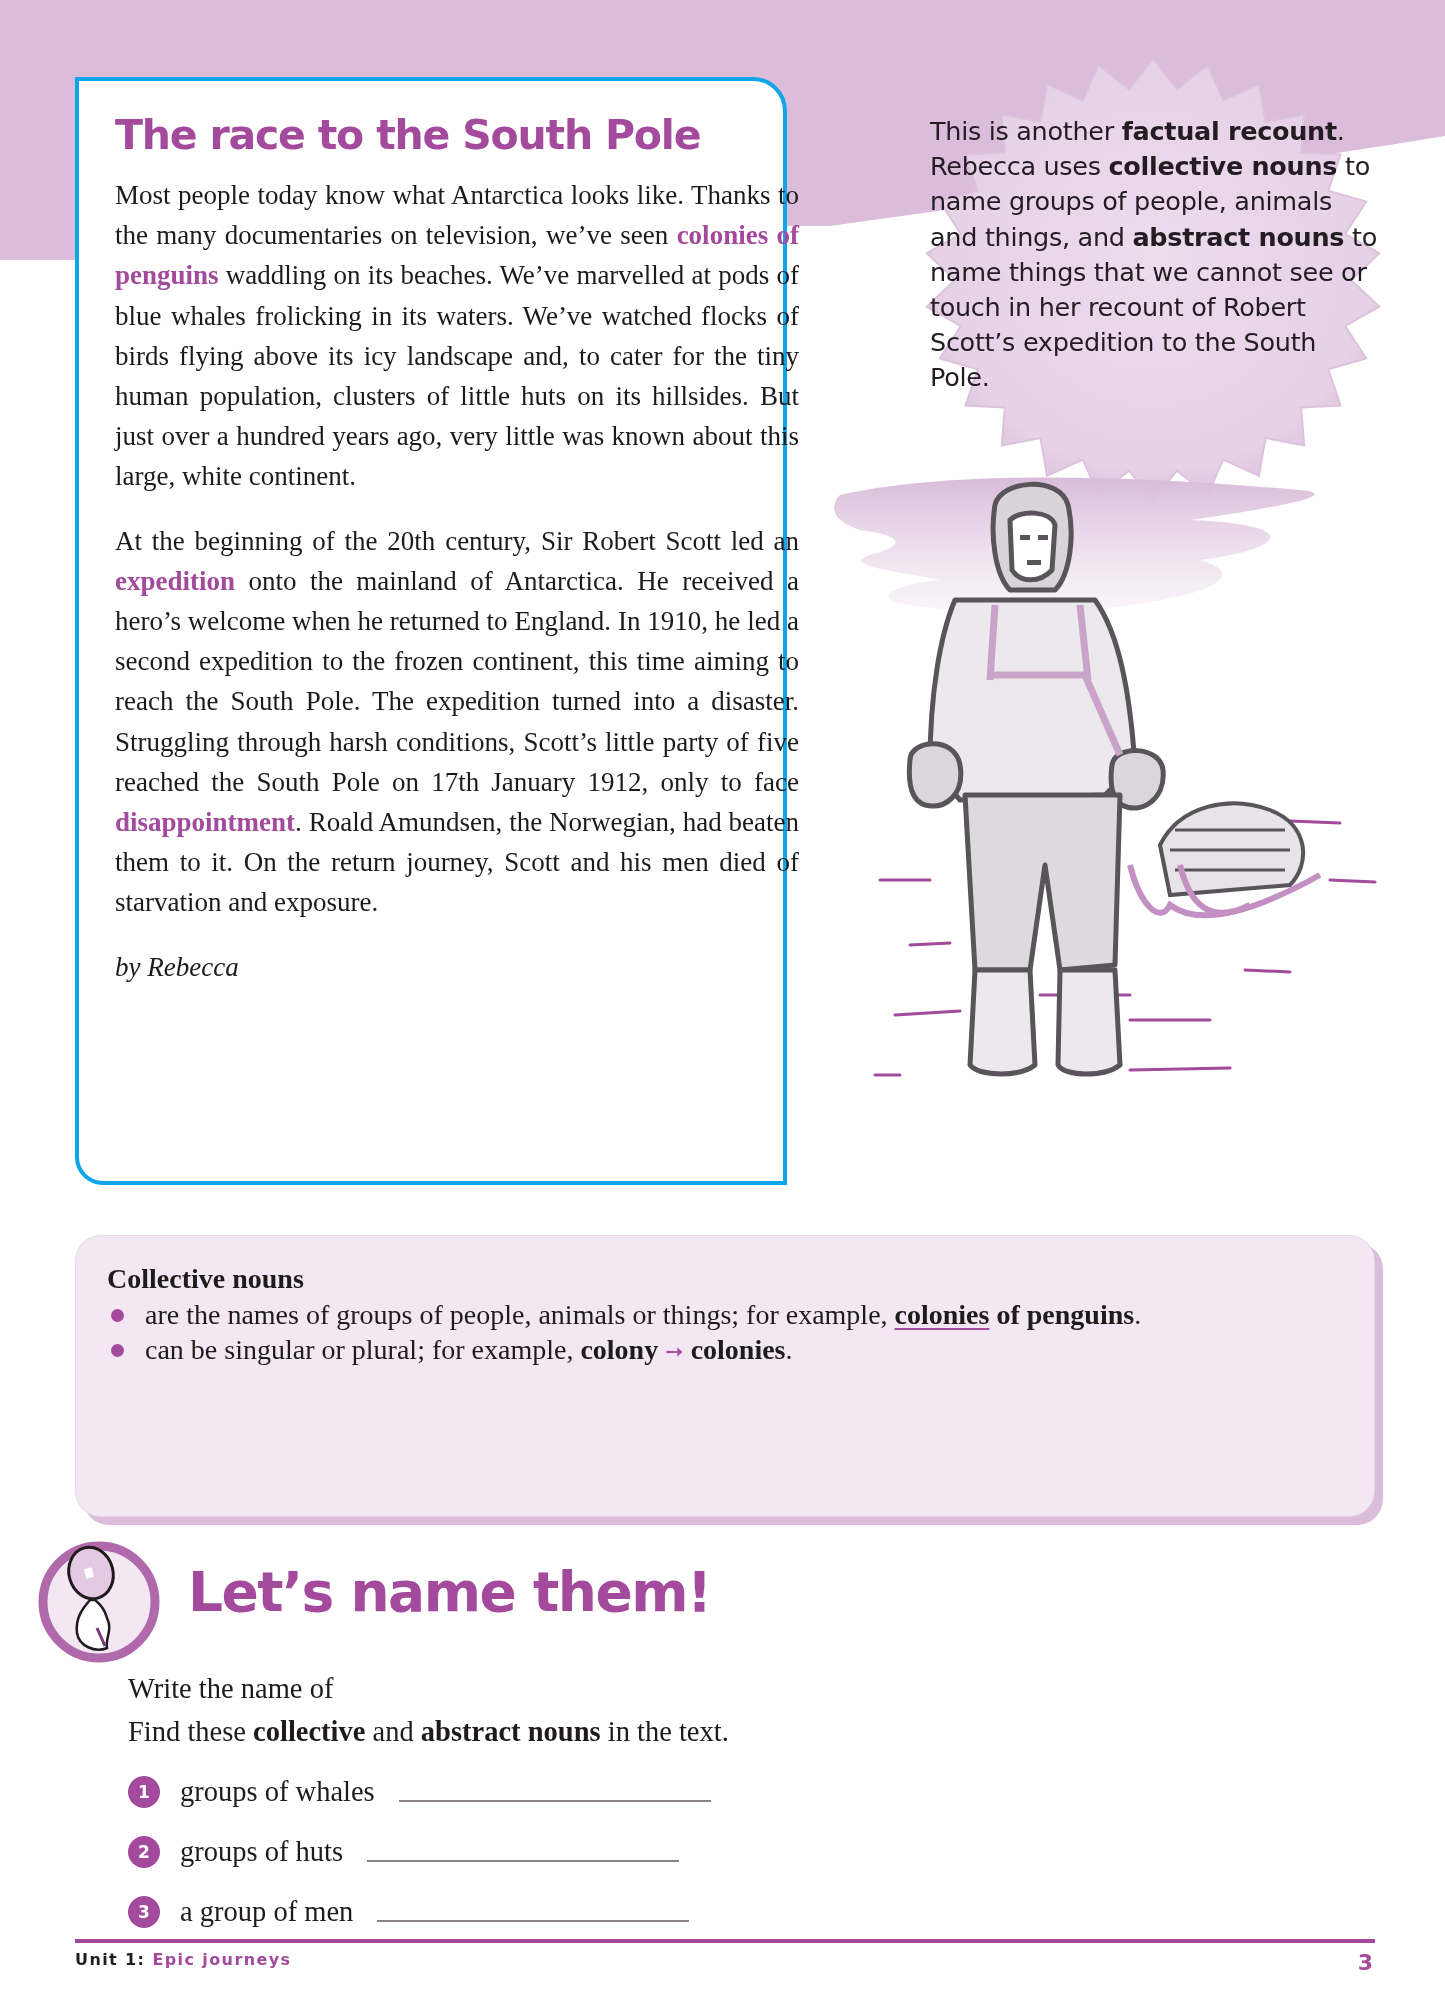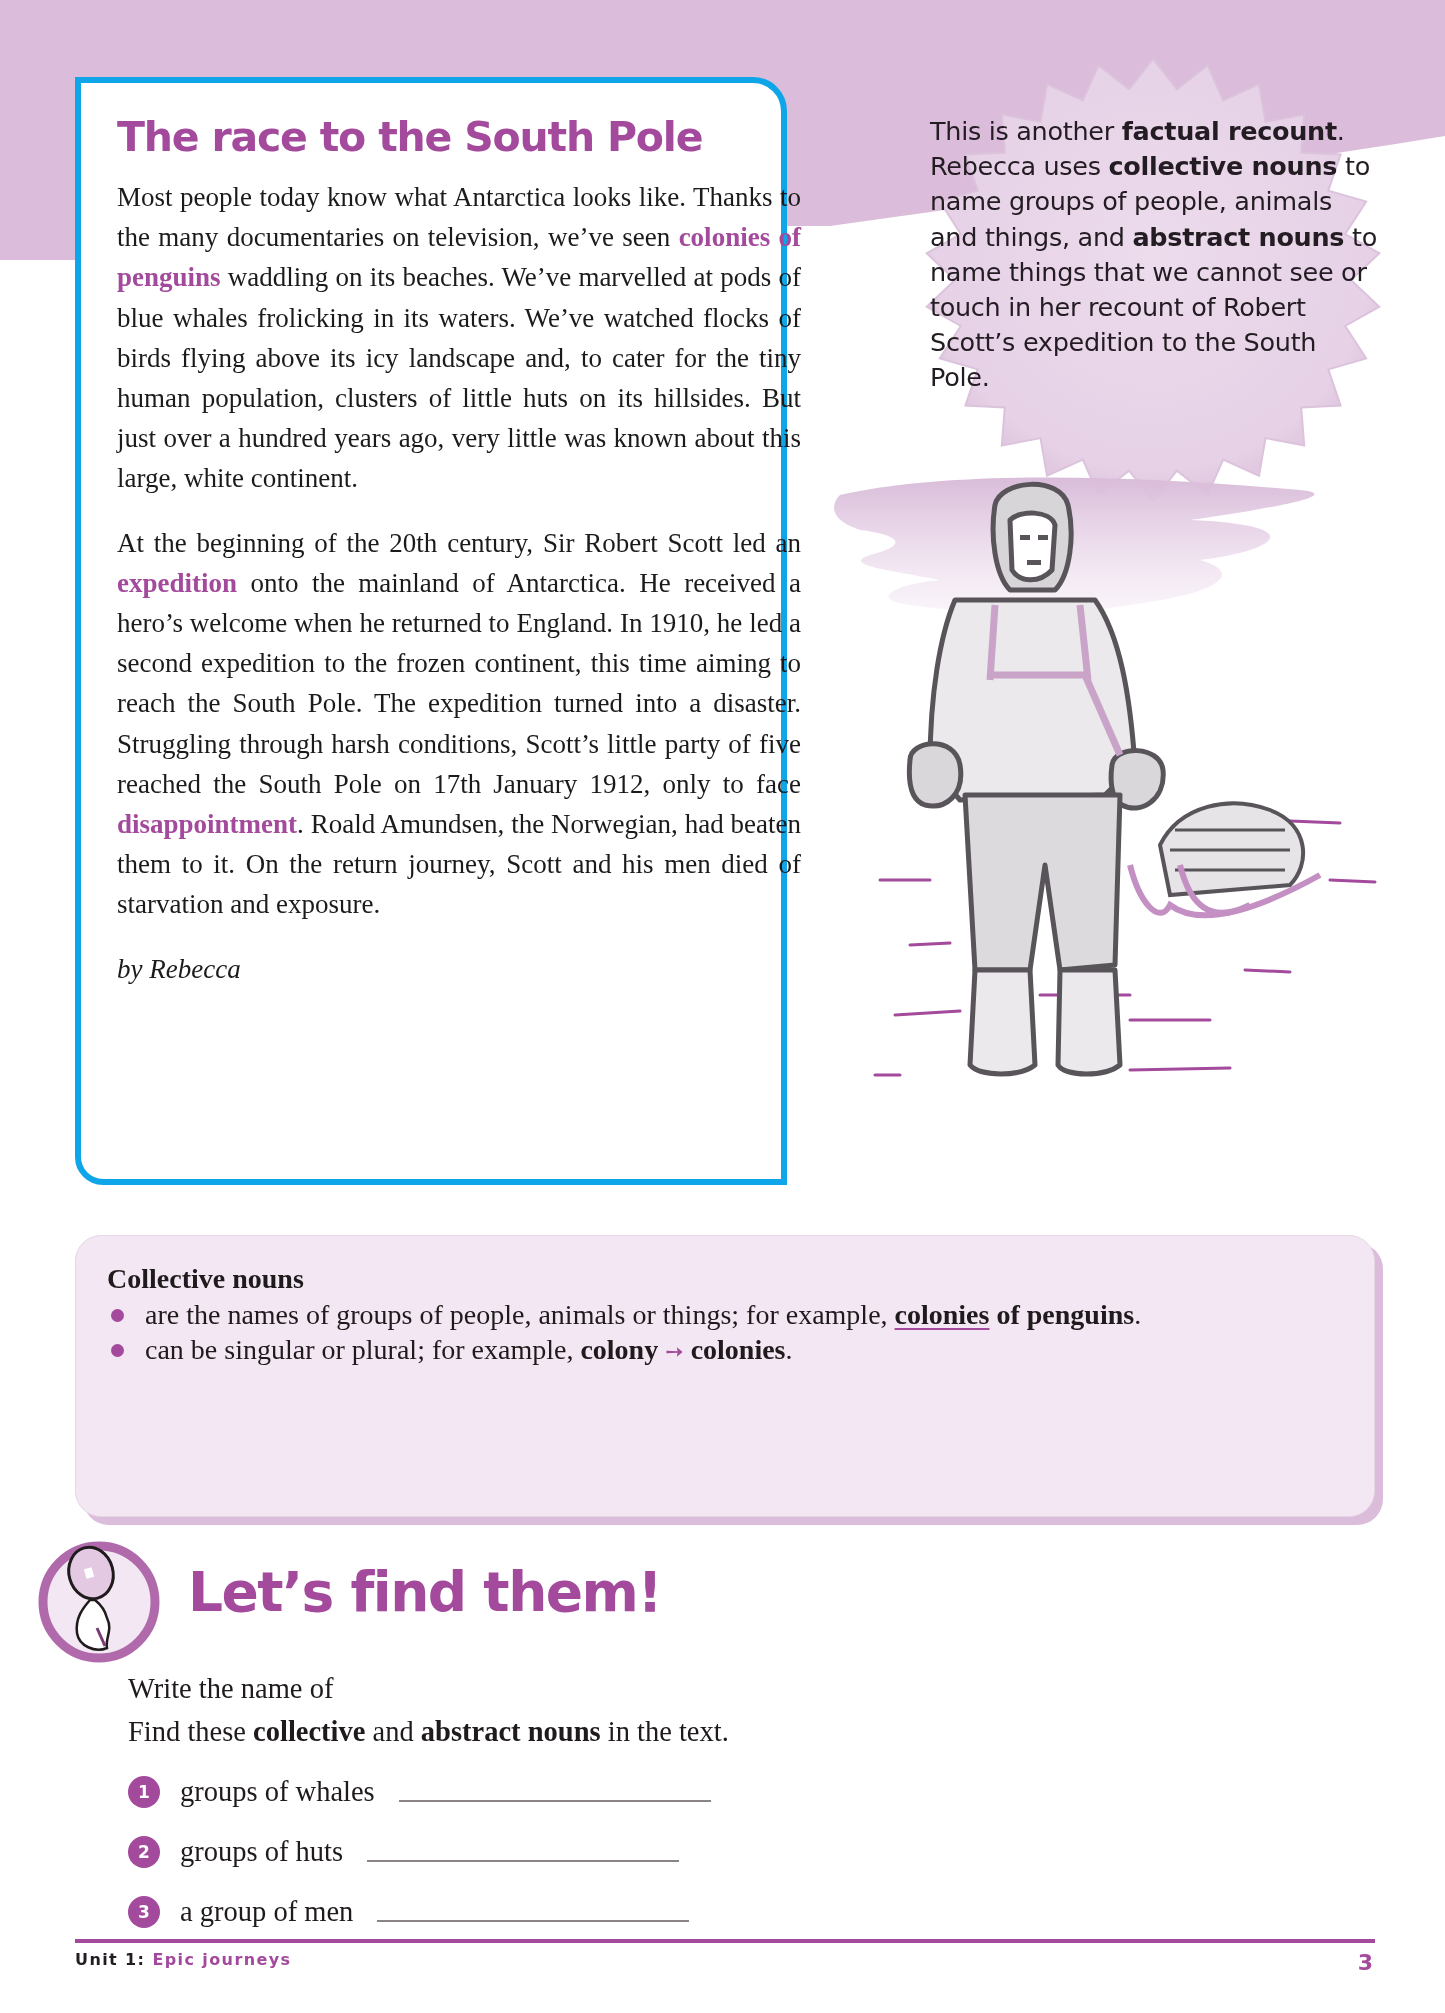--- a/index.html
+++ b/index.html
@@ -4,21 +4,21 @@
 <style>
   * { box-sizing: border-box; margin: 0; padding: 0; }
   html, body { width: 1445px; height: 2013px; background: #ffffff; overflow: hidden; }
   body { position: relative; font-family: "DejaVu Serif", serif; color: #1f1a1c; }
 
   .top-band { position: absolute; left: 0; top: 0; width: 1445px; height: 270px; }
 
   
   .story-box {
     position: absolute; left: 75px; top: 77px; width: 712px; height: 1108px;
-    background: #ffffff; border: 6px solid #0ea5e9; border-radius: 4px 34px 4px 28px;
+    background: #ffffff; border: 4px solid #0ea5e9; border-radius: 4px 34px 4px 28px;
     border-top-left-radius: 0; border-bottom-right-radius: 0;
   }
   .story-title {
     position: absolute; left: 36px; top: 30px;
     font-family: "DejaVu Sans", sans-serif; font-weight: bold; font-size: 41px;
     color: #a34a9c; letter-spacing: -1.2px;
   }
   .story-body {
     position: absolute; left: 36px; top: 94px; width: 684px;
     font-family: "Liberation Serif", serif; font-size: 27px; line-height: 40.2px;
@@ -198,21 +198,21 @@
   </div>
 </div>
 
 <svg class="magnifier-badge" viewBox="0 0 130 128">
   <circle cx="64" cy="64" r="56" fill="#f2e7f2" stroke="#b06aab" stroke-width="9"></circle>
   <ellipse cx="56" cy="35" rx="22" ry="26" fill="#e3c9e2" stroke="#1f1a1c" stroke-width="3" transform="rotate(-15 56 35)"></ellipse>
   <rect x="50" y="30" width="8" height="10" fill="#ffffff" transform="rotate(-15 54 35)"></rect>
   <path d="M55,62 C48,70 40,80 42,95 C44,108 60,115 72,110 C70,100 78,92 72,80 C70,72 65,66 60,62 Z" fill="#ffffff" stroke="#1f1a1c" stroke-width="2.5"></path>
   <path d="M62,90 L70,108" stroke="#7a3a75" stroke-width="3"></path>
 </svg>
-<div class="activity-title">Let’s find them!</div>
+<div class="activity-title">Let’s name them!</div>
 <div class="activity-instructions">
   <div>Write the name of</div>
   <div><span>Find these </span><b>collective</b><span> and </span><b>abstract nouns</b><span> in the text.</span></div>
 </div>
 
 <div class="question" style="top:1770px;">
   <span class="qnum">1</span>
   <span class="qtext">groups of whales</span>
   <span class="answer-line" style="width:312px;"></span>
 </div>

